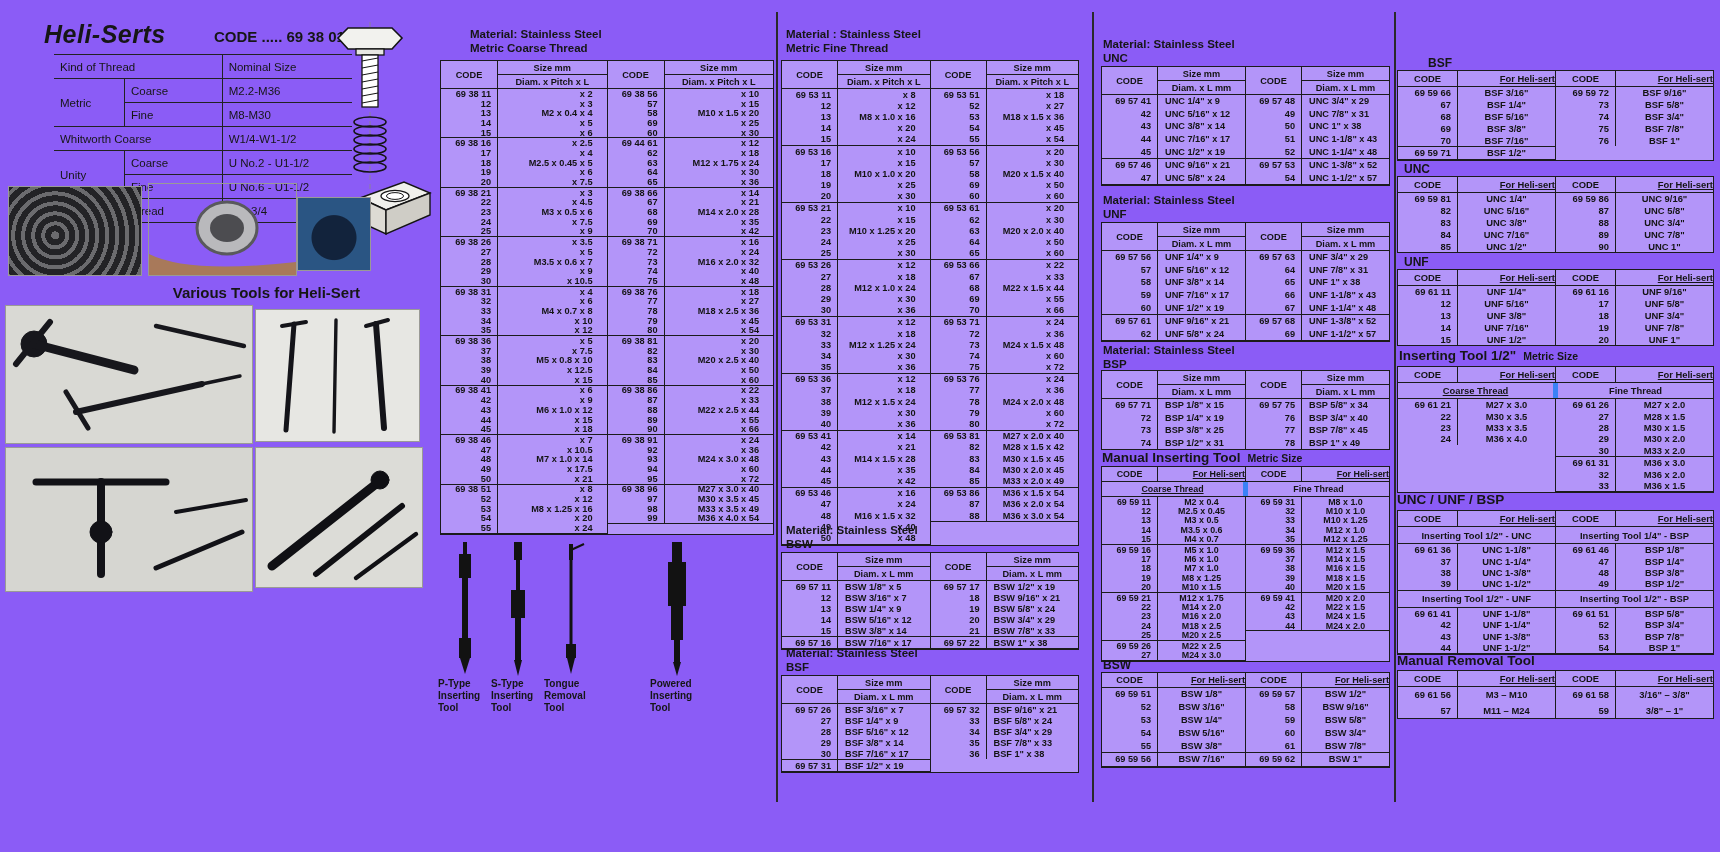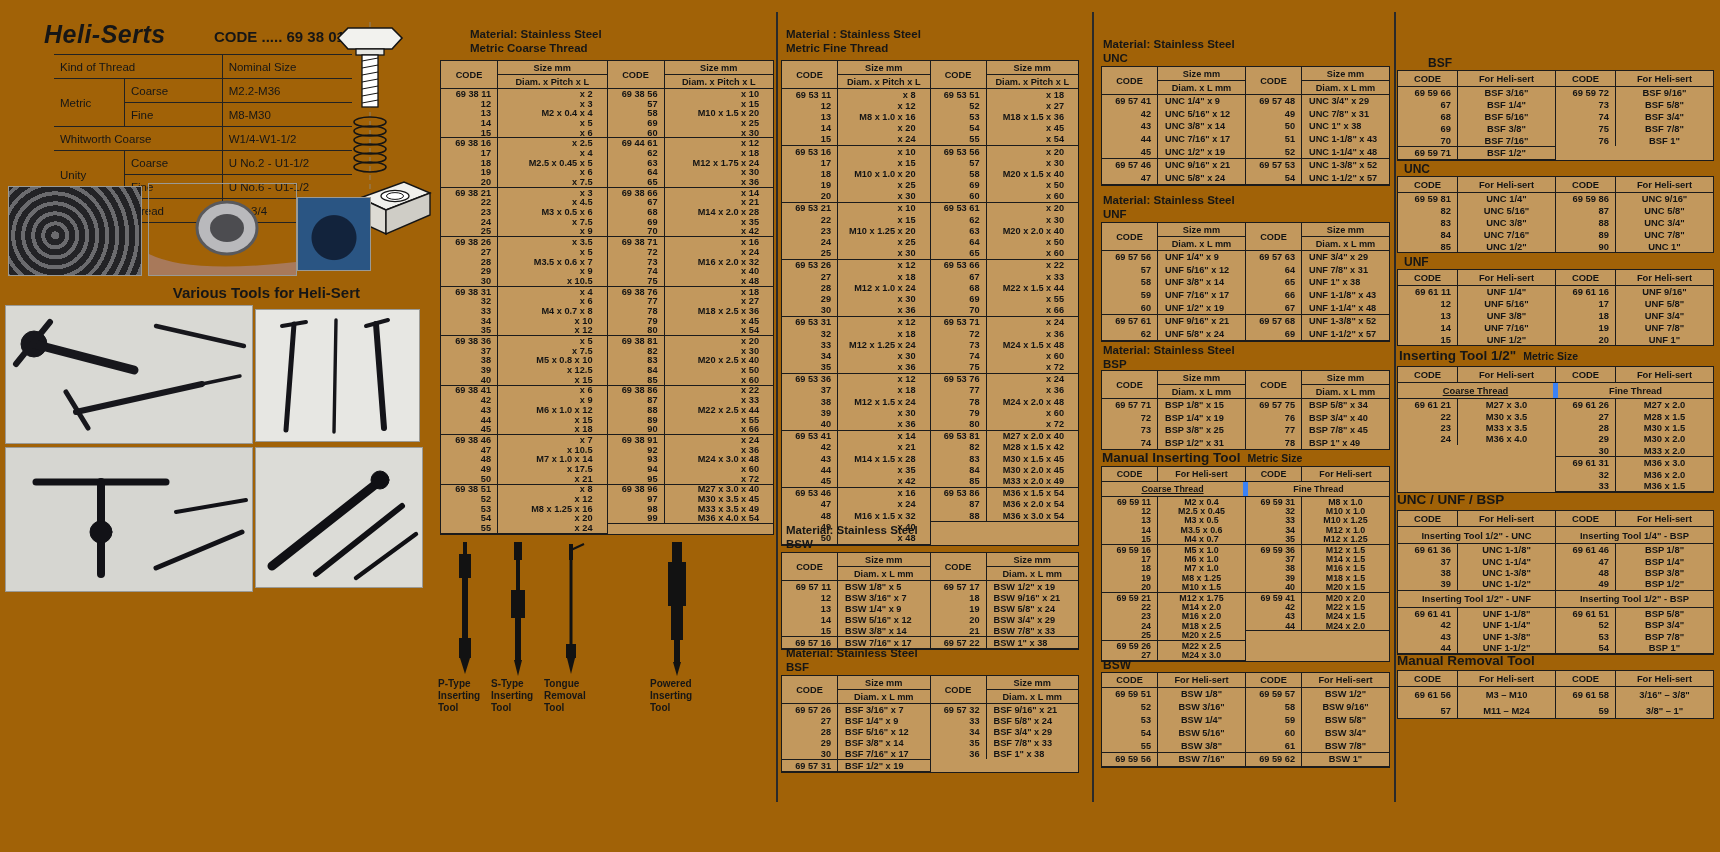--- a/index.html
+++ b/index.html
@@ -1,16 +1,16 @@
 <!DOCTYPE html>
 <html><head>
 <meta charset="utf-8">
 <style>
   html,body{margin:0;padding:0;background:#e8e8e6;}
-  .page{position:relative;width:1720px;height:852px;background:#a16207;overflow:hidden;
+  .page{position:relative;width:1720px;height:852px;background:#8b5cf6;overflow:hidden;
         font-family:"Liberation Sans","DejaVu Sans",sans-serif;color:#161616;}
   
   .title{position:absolute;left:44px;top:20px;font-size:25px;font-weight:bold;font-style:italic;letter-spacing:.5px;}
   .code-line{position:absolute;left:214px;top:28px;font-size:15px;font-weight:bold;}
   .kind-table{position:absolute;border-collapse:collapse;font-size:11.5px;font-weight:400;}
   .kind-table td{border-top:1.4px solid #222;padding:2px 6px;height:19px;}
   .kind-table tr:last-child td{border-bottom:1.6px solid #222;}
   .kind-table td.vl{border-left:1.2px solid #222;}
   .caption{position:absolute;font-size:15px;font-weight:bold;text-align:right;}
   .photo{position:absolute;border:1px solid #9a9a96;overflow:hidden;}
@@ -25,21 +25,21 @@
   
   .cat-table{position:absolute;border:1.5px solid #1b1b1b;display:flex;flex-direction:column;
              font-size:var(--fs,9.2px);font-weight:bold;color:#141414;box-sizing:border-box;background:rgba(255,255,255,.35);}
   .thead{display:flex;align-items:stretch;border-bottom:1.2px solid #1b1b1b;}
   .th-code{width:var(--codew,56px);display:flex;align-items:center;justify-content:center;
            border-right:1px solid #1b1b1b;box-sizing:border-box;}
   .th-size{flex:1;display:flex;flex-direction:column;justify-content:center;box-sizing:border-box;}
   .th-size.mid{border-right:1px solid #1b1b1b;}
   .th-size-top{border-bottom:1px solid #1b1b1b;text-align:center;padding:1.5px 0;}
   .th-size-sub{text-align:center;padding:1.5px 0;}
-  .th-size-one{text-align:center;padding:2px 0;}
+  .th-size-one{text-align:right;padding:2px 0;text-decoration:underline;}
   .sub-row{display:flex;border-bottom:1px solid #1b1b1b;}
   .half-sub{flex:1;text-align:center;padding:2px 0;}
   .half-sub.mid{border-right:5px solid #3b82f6;text-decoration:underline;}
   .tbody2{display:flex;align-items:stretch;flex:1;}
   .half{flex:1;display:flex;flex-direction:column;box-sizing:border-box;}
   .half.left-half{border-right:1px solid #1b1b1b;}
   .group{border-bottom:1px solid #1b1b1b;}
   .half > .group:last-child{border-bottom:none;}
   .half > .group.open-bottom{border-bottom:1px solid #1b1b1b;}
   .sec-title{border-bottom:1px solid #1b1b1b;text-align:center;padding:2.5px 0;font-weight:600;}

